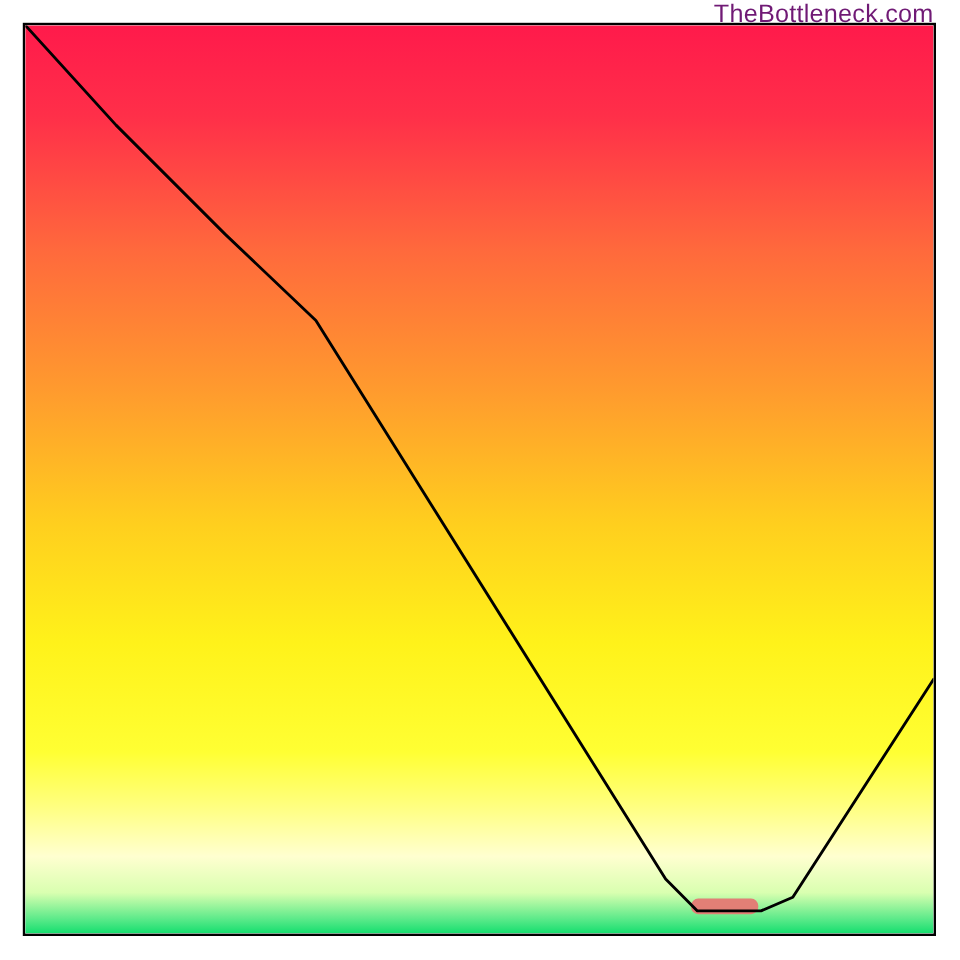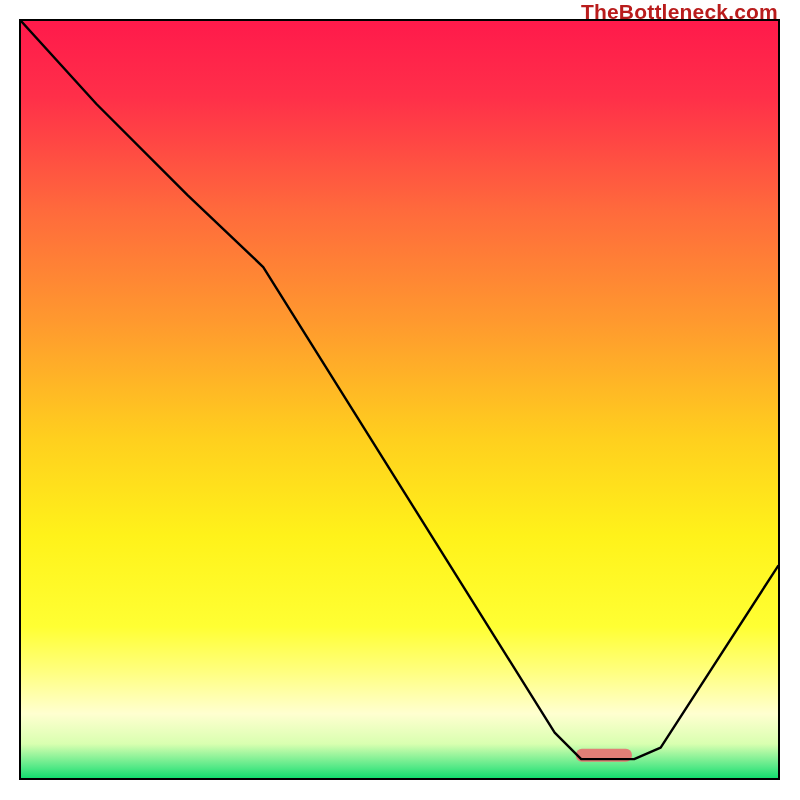--- a/index.html
+++ b/index.html
@@ -18,22 +18,22 @@
     height: 761px;
     border: 2px solid #000;
     box-sizing: border-box;
     overflow: hidden;
   }
   .watermark {
     position: absolute;
     top: 0px;
     right: 22px;
     font-size: 21px;
-    font-weight: 700;
-    color: #b91c1c;
+    font-weight: 400;
+    color: #701a75;
     letter-spacing: 0.2px;
   }
   svg {
     display: block;
   }
 </style>
 </head>
 <body>
 
 <div class="watermark">TheBottleneck.com</div>

